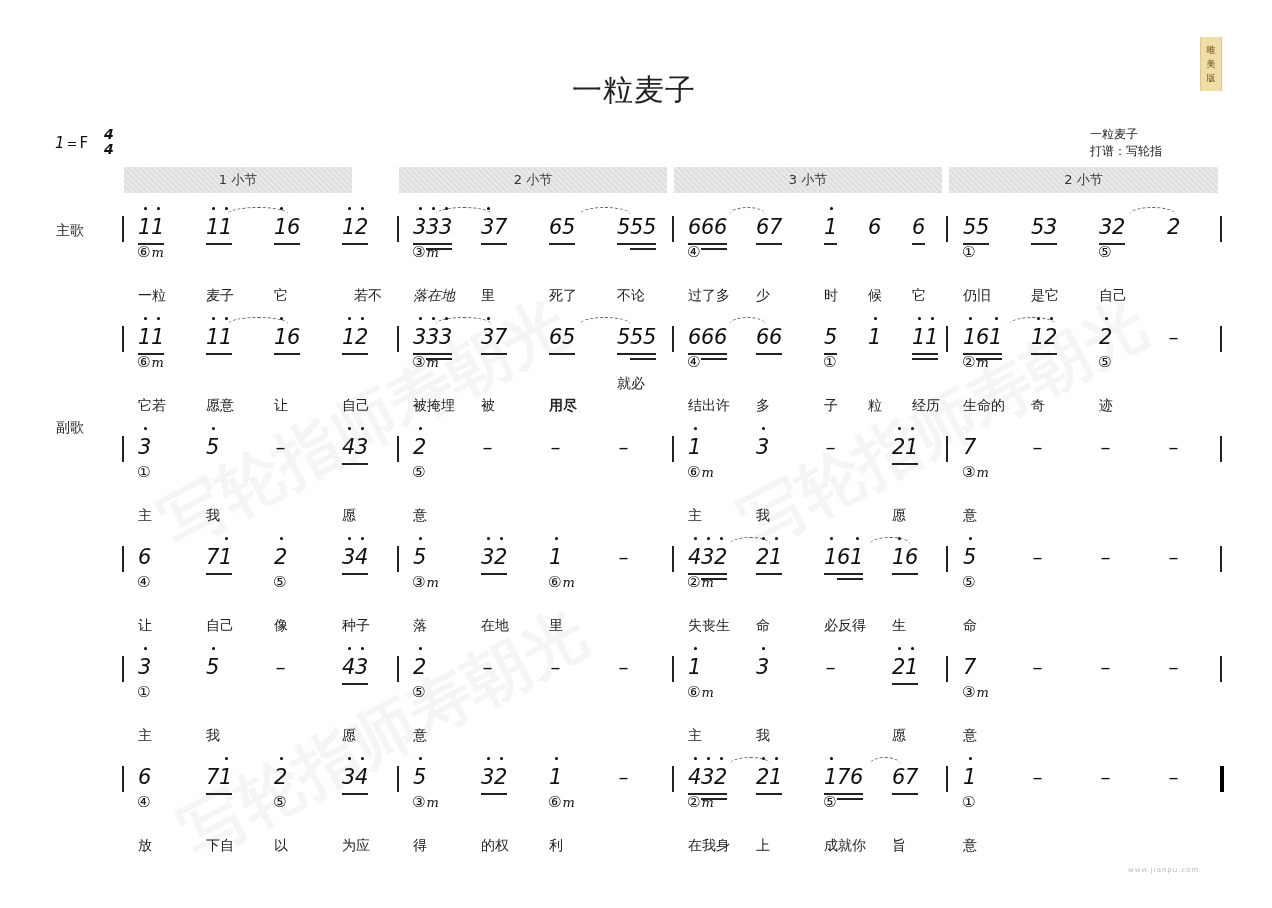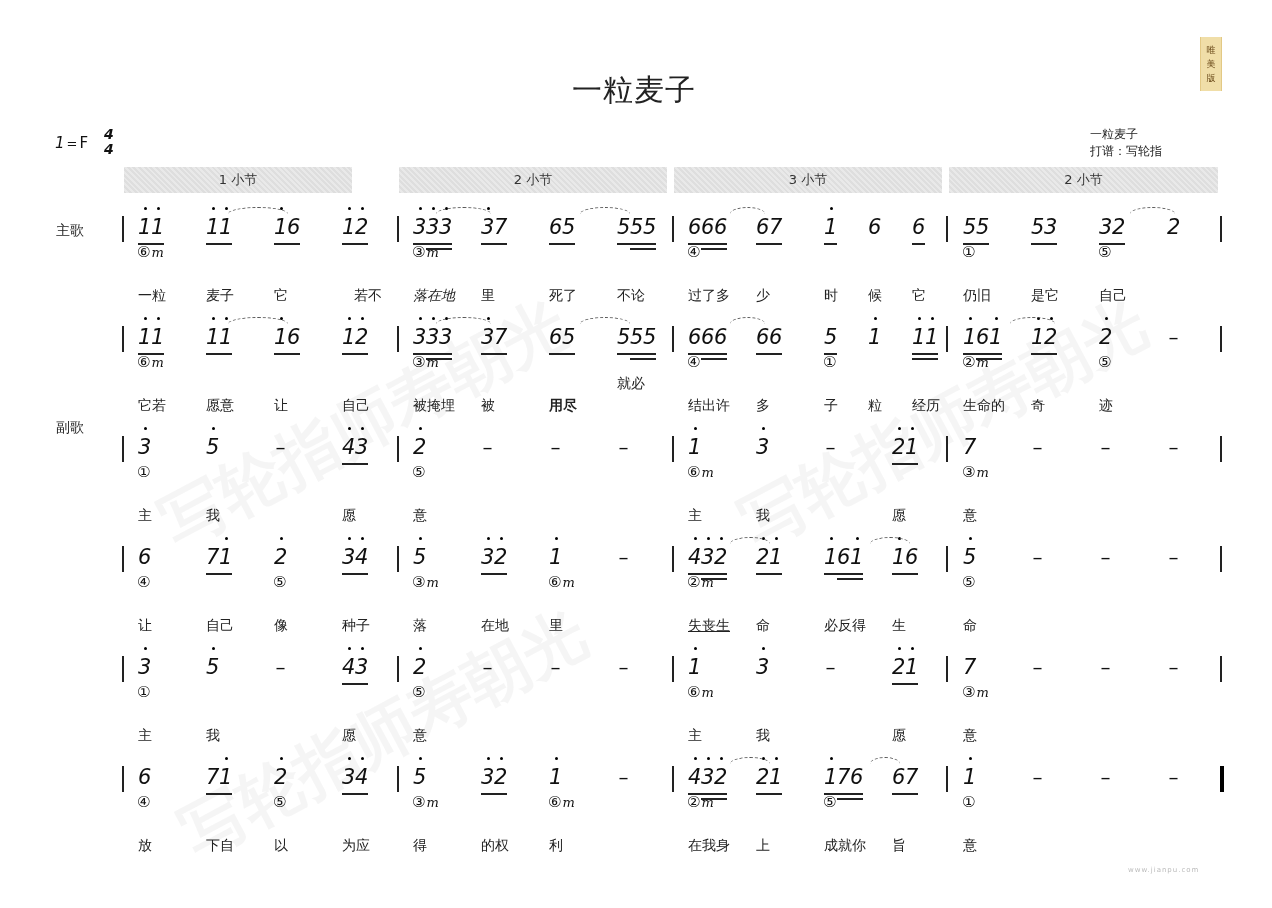--- a/index.html
+++ b/index.html
@@ -364,21 +364,21 @@
     <div class="abs lyric" style="left: 549px; top: 617px;">里</div>
     <div class="abs beat" style="left: 617px; top: 545px;">
       <span class="note dash">–</span>
     </div>
     <div class="abs beat" style="left: 688px; top: 545px;">
       <span class="note ul1">4<span class="dot"></span></span>
       <span class="note ul1 ul2">3<span class="dot"></span></span>
       <span class="note ul1 ul2">2<span class="dot"></span></span>
     </div>
     <div class="abs chord" style="left: 687px; top: 573px;"><span>②</span><span class="m">m</span></div>
-    <div class="abs lyric" style="left: 688px; top: 617px; text-decoration: underline;">失丧生</div>
+    <div class="abs lyric" style="left: 688px; top: 617px;">失丧生</div>
     <div class="abs beat" style="left: 756px; top: 545px;">
       <span class="note ul1">2<span class="dot"></span></span>
       <span class="note ul1">1<span class="dot"></span></span>
     </div>
     <div class="abs lyric" style="left: 756px; top: 617px;">命</div>
     <div class="abs beat" style="left: 824px; top: 545px;">
       <span class="note ul1">1<span class="dot"></span></span>
       <span class="note ul1 ul2">6</span>
       <span class="note ul1 ul2">1<span class="dot"></span></span>
     </div>

